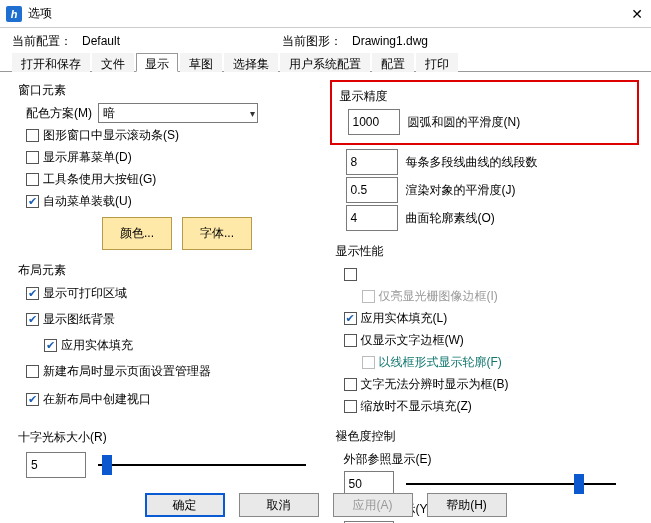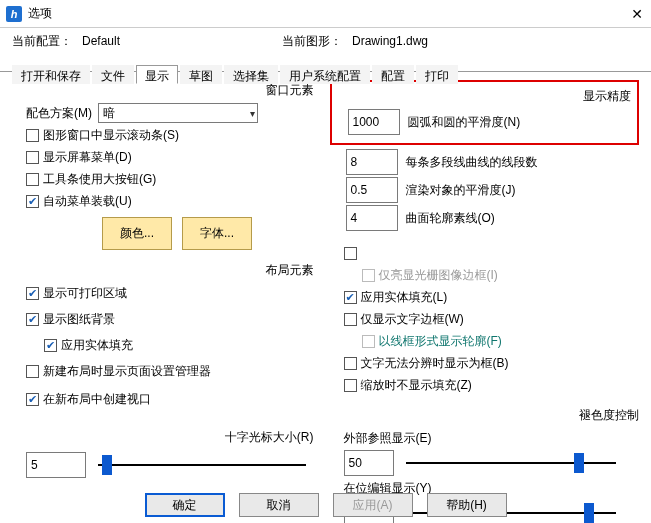--- a/index.html
+++ b/index.html
@@ -52,33 +52,32 @@
     display: flex;
     padding: 2px 12px 0 12px;
     border-bottom: 1px solid #999;
     height: 22px;
   }
   .tab {
     padding: 2px 8px;
     margin-right: 2px;
     border: 1px solid transparent;
     position: relative;
-    top: 13px;
+    top: 1px;
     background: #f4f4f4;
   }
   .tab.active {
     border: 1px solid #999;
     border-bottom: 1px solid #fff;
     background: #fff;
   }
   .body {
     display: flex;
     padding: 8px 12px 0 12px;
     height: 408px;
-    text-align: right;
   }
   .col { width: 50%; }
   .col.left { padding-right: 12px; }
   .col.right { padding-left: 4px; }
   .group-title { margin: 2px 0 4px 6px; }
   .row { display: flex; align-items: center; min-height: 20px; margin: 2px 0 2px 14px; }
   .row.l2 { margin-left: 32px; }
   .chk {
     width: 13px; height: 13px;
     border: 1px solid #555;
@@ -282,20 +281,21 @@
       <span>渲染对象的平滑度(J)</span>
     </div>
     <div class="row" style="margin-left:16px">
       <div class="num-input">
           <span>4</span>
         </div>
       <span>曲面轮廓素线(O)</span>
     </div>
 
     <div class="spacer"></div>
+    <div class="group-title">显示性能</div>
     <div class="row">
         <span class="chk"></span>
       </div>
     <div class="row l2" style="color:#9a9a9a">
         <span class="chk" style="border-color:#bbb"></span>
         <span>仅亮显光栅图像边框(I)</span>
       </div>
     <div class="row">
         <span class="chk">✔</span>
         <span>应用实体填充(L)</span>

